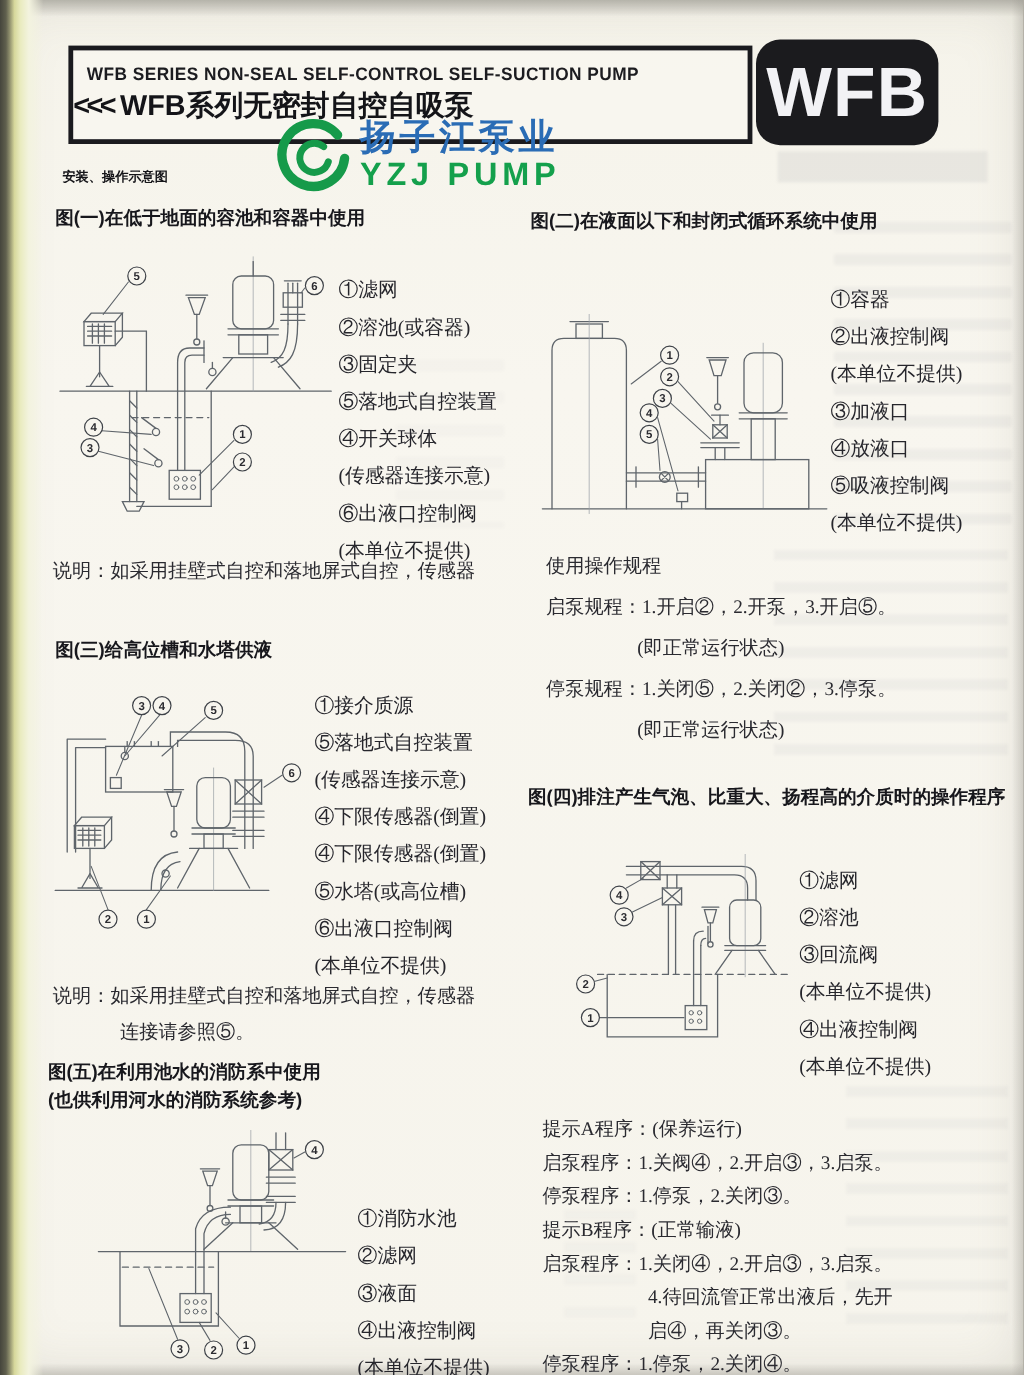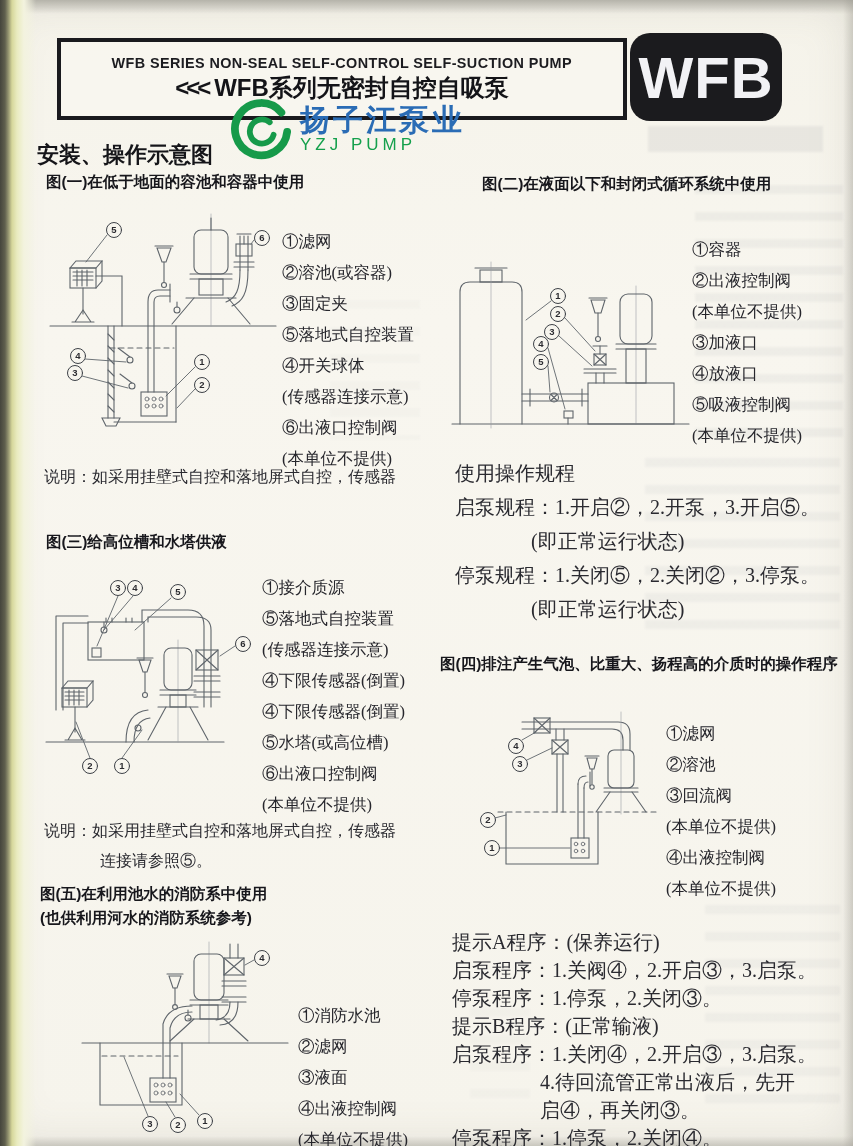--- a/index.html
+++ b/index.html
@@ -14,39 +14,39 @@
     background:linear-gradient(180deg,rgba(130,128,120,.5),rgba(130,128,120,0));}
   .edge-right{position:absolute;top:0;right:0;bottom:0;width:10px;
     background:linear-gradient(270deg,rgba(150,148,140,.35),rgba(150,148,140,0));}
   .edge-bottom{position:absolute;left:0;right:0;bottom:0;height:10px;
     background:linear-gradient(0deg,rgba(150,148,140,.4),rgba(150,148,140,0));}
   
   .ghost{position:absolute;filter:blur(1.2px);pointer-events:none;
     background:repeating-linear-gradient(180deg,rgba(122,126,138,.15) 0 9px,rgba(122,126,138,0) 9px 27px);}
   
   .hdr-box{position:absolute;left:57px;top:38px;width:562px;height:74px;border:4px solid #1a1a1e;
-           display:flex;flex-direction:column;align-items:center;justify-content:center;background:rgba(252,251,246,.4);}
+           display:flex;flex-direction:column;justify-content:center;background:rgba(252,251,246,.4);}
   .hdr-en{font-weight:700;font-size:15px;letter-spacing:.4px;color:#1c1c20;white-space:nowrap;transform:scaleX(.96);}
   .hdr-zh{font-weight:800;font-size:24px;color:#141418;margin-top:1px;white-space:nowrap;}
   .chev{letter-spacing:-3px;margin-right:6px;font-weight:900;}
   .badge{position:absolute;left:630px;top:33px;width:152px;height:88px;background:#1b1b1e;border-radius:20px;
          display:flex;align-items:center;justify-content:center;color:#f2f2f5;font-weight:800;font-size:58px;letter-spacing:1px;}
   
   .logo{position:absolute;left:230px;top:98px;display:flex;align-items:center;gap:8px;justify-content:flex-end;}
   .logo-txt{display:flex;flex-direction:column;line-height:1.05;}
   .logo-zh{font-size:30px;font-weight:800;letter-spacing:3px;color:#2a6cb5;}
-  .logo-en{font-size:17px;font-weight:400;letter-spacing:4px;color:#14a04c;}
-  .sec-title{position:absolute;left:37px;top:140px;font-size:22px;font-weight:800;color:#151519;}
+  .logo-en{font-size:27px;font-weight:700;letter-spacing:4px;color:#14a04c;}
+  .sec-title{position:absolute;left:52px;top:140px;font-size:11px;font-weight:800;color:#151519;}
   .fig-title{position:absolute;font-size:15.5px;font-weight:800;color:#17171c;white-space:nowrap;}
   
   .list{position:absolute;font-family:"Liberation Serif","DejaVu Serif",serif;font-size:16.5px;color:#26262c;}
   .list .li{height:31px;line-height:31px;white-space:nowrap;}
   .note{position:absolute;font-family:"Liberation Serif","DejaVu Serif",serif;font-size:16px;color:#2a2a30;line-height:30px;}
   .note .n2{padding-left:56px;}
-  .proc{position:absolute;font-family:"Liberation Serif","DejaVu Serif",serif;font-size:20px;color:#2a2a30;}
+  .proc{position:absolute;font-family:"Liberation Serif","DejaVu Serif",serif;font-size:16px;color:#2a2a30;}
   .proc div{white-space:nowrap;}
   .proc1 div{line-height:34px;}
   .proc2 div{line-height:28px;}
   .ind1{margin-left:76px;}
   .ind2{margin-left:88px;}
   .fig5-title{line-height:24px;}
   
   .diag{position:absolute;}
   .diag line,.diag path,.diag rect,.diag circle,.diag polygon{stroke:#5f656b;fill:none;stroke-width:1.1;stroke-linecap:round;}
   .diag .thin{stroke:#9aa0a6;stroke-width:.6;}
@@ -391,21 +391,21 @@
   </svg>
 
   <div class="list" style="left:298px;top:1000px;">
       <div class="li">①消防水池</div>
       <div class="li">②滤网</div>
       <div class="li">③液面</div>
       <div class="li">④出液控制阀</div>
       <div class="li">(本单位不提供)</div>
     </div>
 
-  <div class="fig-title" style="left:442px;top:174px;margin-left:40px;">图(二)在液面以下和封闭式循环系统中使用</div>
+  <div class="fig-title" style="left:442px;top:174px;">图(二)在液面以下和封闭式循环系统中使用</div>
 
   <svg class="diag" style="left:448px;top:208px;" width="245" height="250" viewBox="0 0 245 250">
     <line x1="4" y1="216" x2="241" y2="216"></line>
     <g>
       <path d="M12,216 V84 Q12,74 22,74 H64 Q74,74 74,84 V216"></path>
       <rect x="32" y="62" width="22" height="12"></rect>
         <line x1="27" y1="60" x2="59" y2="60"></line>
       <line class="thin" x1="43" y1="54" x2="43" y2="220"></line>
     </g>
     <g>

